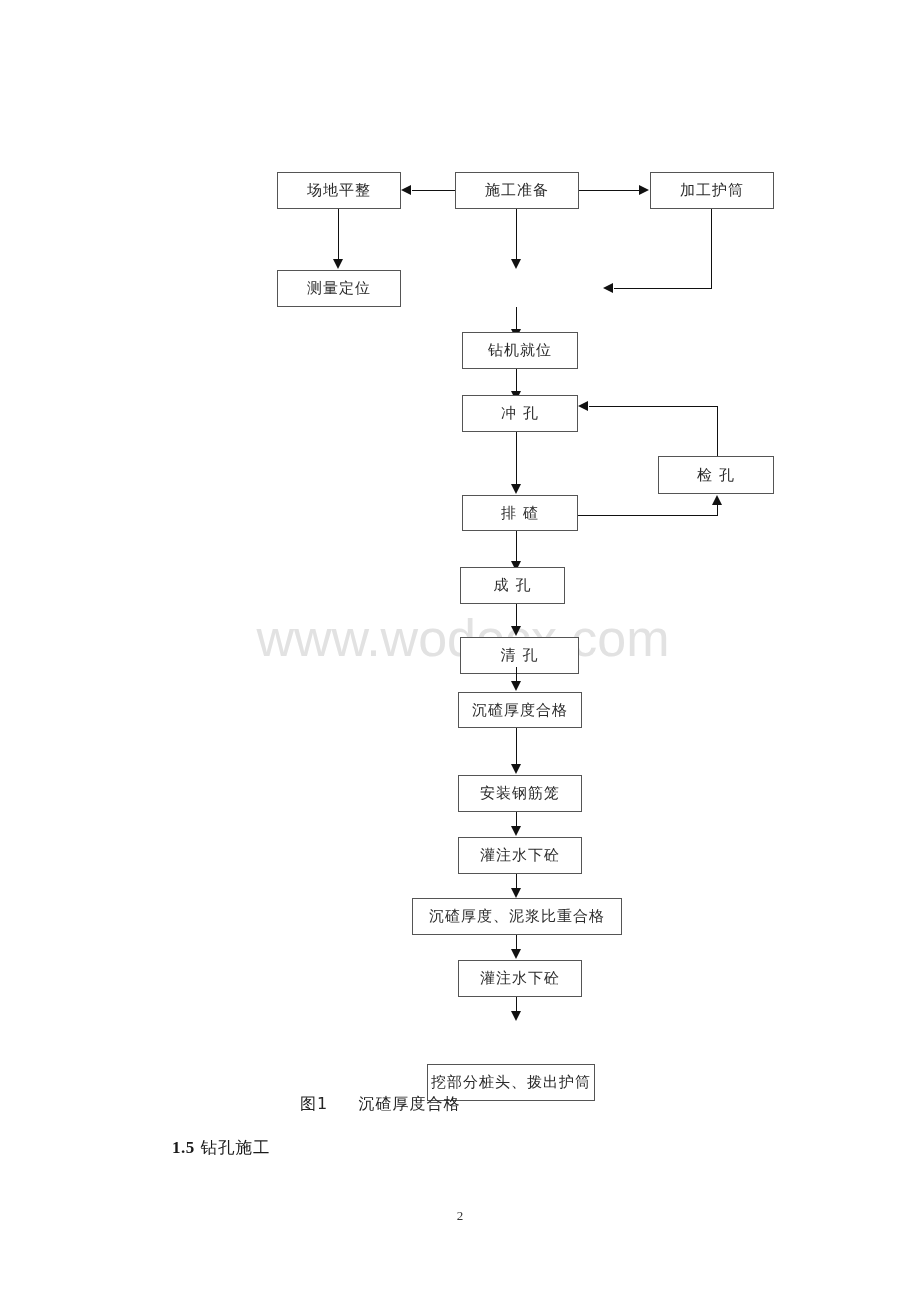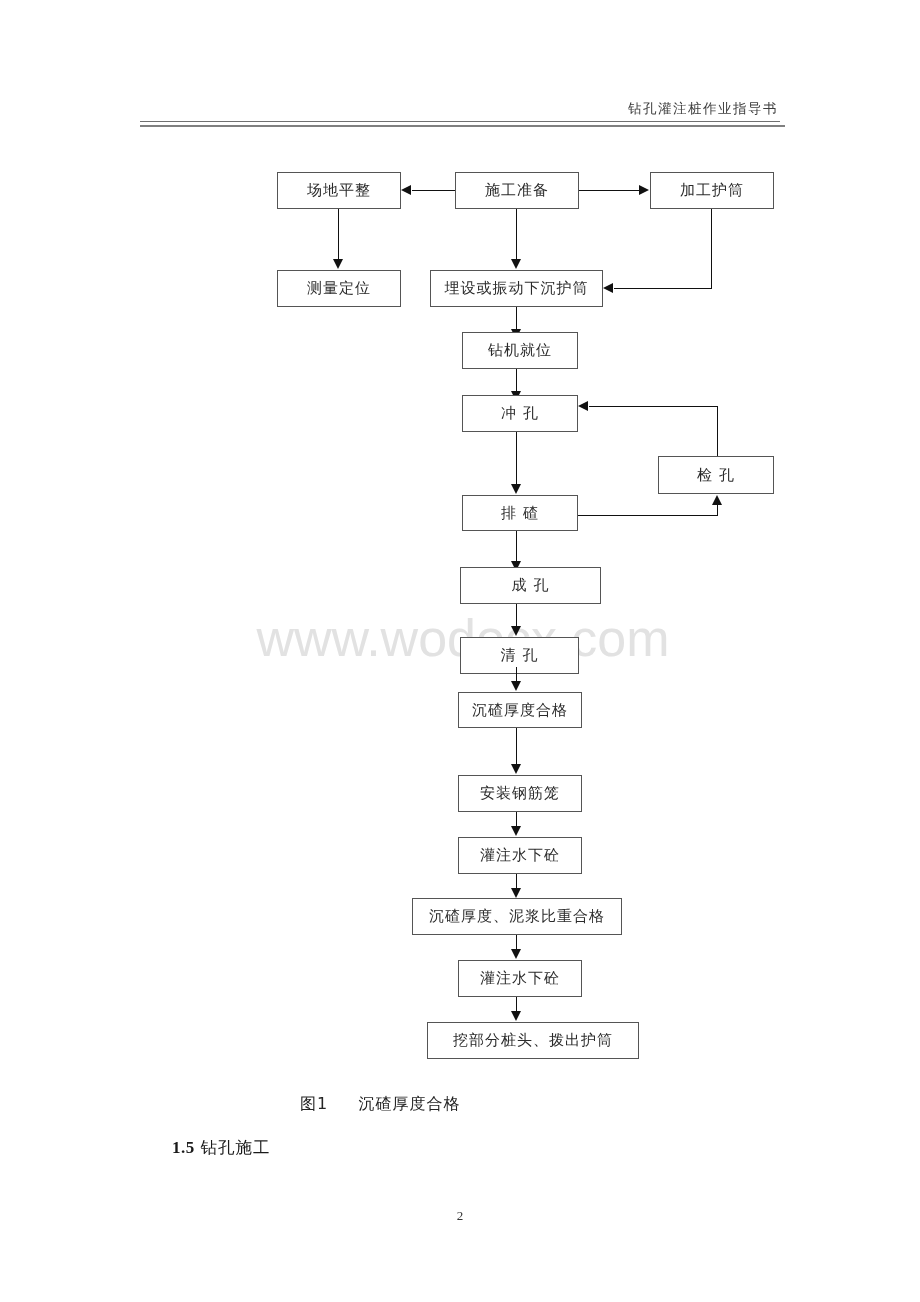--- a/index.html
+++ b/index.html
@@ -168,25 +168,20 @@
     font-size: 13px;
     font-family: "Liberation Serif", serif;
     color: #333333;
   }
 </style>
 </head>
 <body>
 
 <div id="page">
 
-  <div id="header-area">
-    <div id="header-title">钻孔灌注桩作业指导书</div>
-    <div id="header-rule-thin"></div>
-    <div id="header-rule-thick"></div>
-  </div>
 
   <div id="watermark">www.wodocx.com</div>
 
   <div id="flow">
 
     <div class="node" style="left:277px; top:172px; width:124px; height:37px;">
       <span>场地平整</span>
     </div>
     <div class="node" style="left:455px; top:172px; width:124px; height:37px;">
       <span>施工准备</span>
@@ -202,23 +197,20 @@
     <div class="arrow-right" style="left:639px; top:185px;"></div>
 
     <div class="vline" style="left:338px; top:209px; height:50px;"></div>
     <div class="arrow-down" style="left:333px; top:259px;"></div>
 
     <div class="vline" style="left:516px; top:209px; height:50px;"></div>
     <div class="arrow-down" style="left:511px; top:259px;"></div>
 
     <div class="node" style="left:277px; top:270px; width:124px; height:37px;justify-content:center;">
       <span>测量定位</span>
-    </div>
-    <div class="node" style="left:430px; top:270px; width:173px; height:37px;">
-      <span>埋设或振动下沉护筒</span>
     </div>
 
     <div class="vline" style="left:711px; top:209px; height:80px;"></div>
     <div class="hline" style="left:614px; top:288px; width:98px;"></div>
     <div class="arrow-left" style="left:603px; top:283px;"></div>
 
     <div class="vline" style="left:516px; top:307px; height:22px;"></div>
     <div class="arrow-down" style="left:511px; top:329px;"></div>
 
     <div class="node" style="left:462px; top:332px; width:116px; height:37px;">
@@ -247,21 +239,21 @@
       <span>排  碴</span>
     </div>
 
     <div class="hline" style="left:578px; top:515px; width:140px;"></div>
     <div class="vline" style="left:717px; top:505px; height:10px;"></div>
     <div class="arrow-up" style="left:712px; top:495px;"></div>
 
     <div class="vline" style="left:516px; top:531px; height:30px;"></div>
     <div class="arrow-down" style="left:511px; top:561px;"></div>
 
-    <div class="node" style="left:460px; top:567px; width:141px; height:37px;">
+    <div class="node" style="left:460px; top:567px; width:105px; height:37px;">
       <span>成  孔</span>
     </div>
 
     <div class="vline" style="left:516px; top:604px; height:22px;"></div>
     <div class="arrow-down" style="left:511px; top:626px;"></div>
 
     <div class="node" style="left:460px; top:637px; width:119px; height:37px;">
       <span>清  孔</span>
     </div>
 
@@ -296,21 +288,21 @@
     <div class="vline" style="left:516px; top:935px; height:14px;"></div>
     <div class="arrow-down" style="left:511px; top:949px;"></div>
 
     <div class="node" style="left:458px; top:960px; width:124px; height:37px;">
       <span>灌注水下砼</span>
     </div>
 
     <div class="vline" style="left:516px; top:997px; height:14px;"></div>
     <div class="arrow-down" style="left:511px; top:1011px;"></div>
 
-    <div class="node" style="left:427px; top:1022px; width:212px; height:37px;">
+    <div class="node" style="left:427px; top:1064px; width:168px; height:37px;">
       <span>挖部分桩头、拨出护筒</span>
     </div>
 
   </div>
 
   <div id="figure-caption">
     <span class="cap-num">图1</span>
     <span class="cap-gap"></span>
     <span class="cap-text">沉碴厚度合格</span>
   </div>

